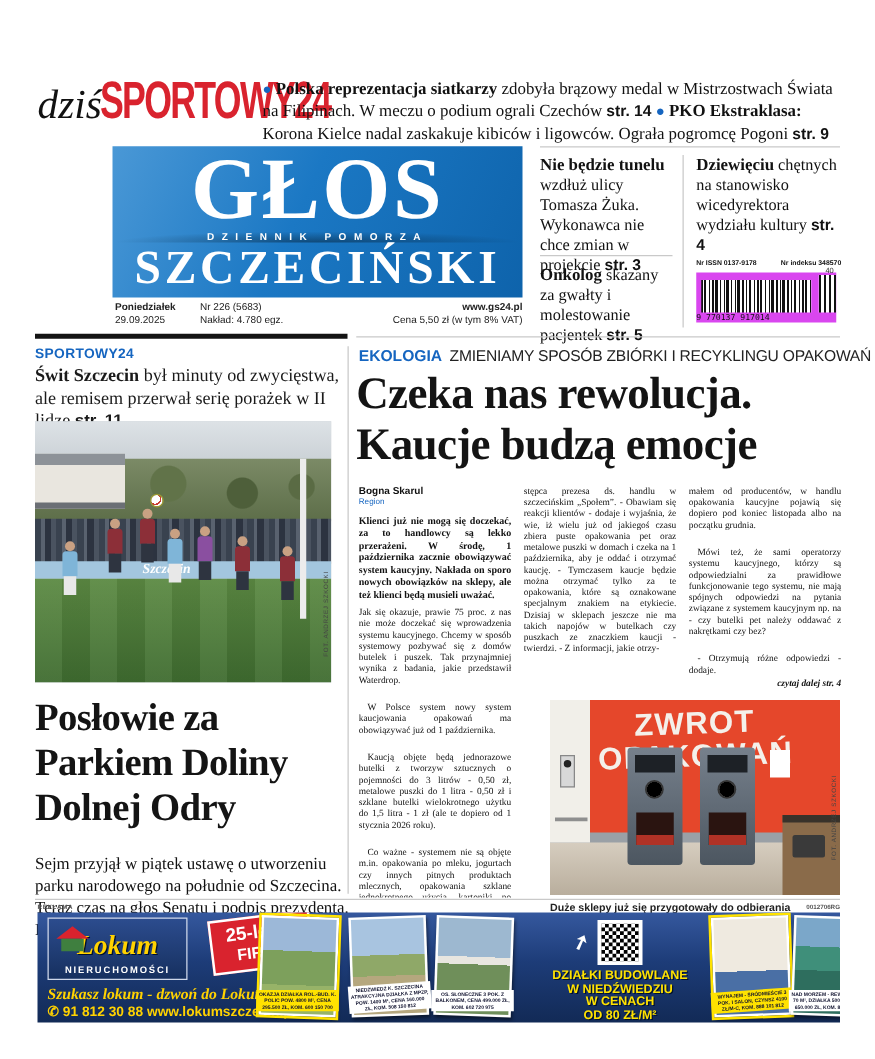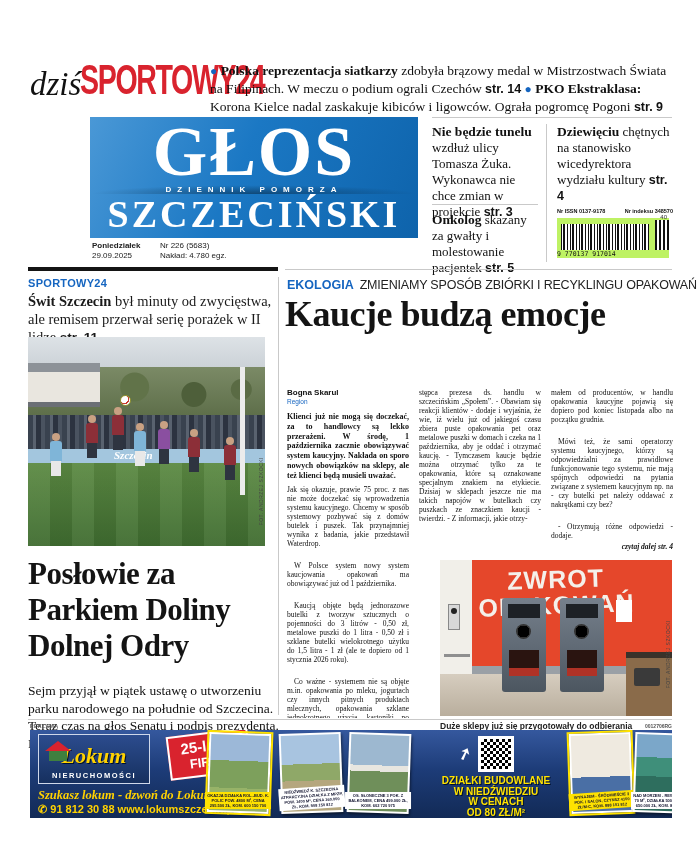--- a/index.html
+++ b/index.html
@@ -37,21 +37,21 @@
   .briefs-vline { left:546px; top:124px; width:1px; height:138px; background:#c9c9c9; }
   .brief { font-family:"Liberation Serif",serif; font-size:13px; line-height:16px; color:#111; }
   .brief .lead-b { font-weight:bold; font-size:13.5px; }
   .brief1 { left:432px; top:124px; width:106px; }
   .brief-hline { left:432px; top:204px; width:106px; height:1px; background:#c9c9c9; }
   .brief2 { left:432px; top:212px; width:106px; }
   .brief3 { left:557px; top:124px; width:116px; }
 
   .barcode-block { left:557px; top:208px; width:116px; }
   .issn-row { display:flex; justify-content:space-between; font-size:5.5px; font-weight:bold; color:#111; }
-  .barcode-wrap { position:relative; margin-top:4px; width:112px; height:40px; background:#bef264; }
+  .barcode-wrap { position:relative; margin-top:4px; width:112px; height:40px; background:#d946ef; }
   .bars { position:absolute; left:4px; top:6px; width:88px; height:26px;
           background:repeating-linear-gradient(90deg,#111 0 1px,#fff 1px 2px,#111 2px 4px,#fff 4px 6px,#111 6px 7px,#fff 7px 9px); }
   .bars2 { position:absolute; right:0px; top:2px; width:14px; height:30px;
            background:repeating-linear-gradient(90deg,#111 0 2px,#fff 2px 4px); }
   .bc-digits { position:absolute; left:0px; top:32px; font-family:"DejaVu Sans Mono",monospace; font-size:6.5px; color:#111; }
   .bc-corner { position:absolute; right:2px; top:-4px; font-size:6px; color:#333; }
 
   
   .rule-thick { left:28px; top:267px; width:250px; height:4px; background:#141414; }
   .rule-thin-main { left:285px; top:269px; width:387px; height:1px; background:#c9c9c9; }
@@ -202,20 +202,24 @@
     <div class="m-bottom">SZCZECIŃSKI</div>
   </div>
   <div class="abs info info-left">
     <div class="b">Poniedziałek</div>
     <div>29.09.2025</div>
   </div>
   <div class="abs info info-center">
     <div>Nr 226 (5683)</div>
     <div>Nakład: 4.780 egz.</div>
   </div>
+  <div class="abs info info-right">
+    <div class="b">www.gs24.pl</div>
+    <div>Cena 5,50 zł (w tym 8% VAT)</div>
+  </div>
 
   <div class="abs briefs-topline"></div>
   <div class="abs briefs-vline"></div>
   <div class="abs brief brief1">
     <span class="lead-b">Nie będzie tunelu</span><span> wzdłuż ulicy Tomasza Żuka. Wykonawca nie chce zmian w projekcie </span><span class="pageref">str. 3</span>
   </div>
   <div class="abs brief-hline"></div>
   <div class="abs brief brief2">
     <span class="lead-b">Onkolog</span><span> skazany za gwałty i molestowanie pacjentek </span><span class="pageref">str. 5</span>
   </div>
@@ -268,20 +272,21 @@
 
   <div class="abs left-headline">Posłowie za Parkiem Doliny Dolnej Odry</div>
   <div class="abs left-standfirst">
     <span>Sejm przyjął w piątek ustawę o utworzeniu parku narodowego na południe od Szczecina. Teraz czas na głos Senatu i podpis prezydenta. Park miałby działać od listopada </span><span class="pageref">str. 4</span>
   </div>
 
   <div class="abs kicker">
     <span class="k-label">EKOLOGIA</span><span class="k-text bold">ZMIENIAMY SPOSÓB ZBIÓRKI I RECYKLINGU OPAKOWAŃ</span>
   </div>
   <div class="abs main-headline">
+    <div>Czeka nas rewolucja.</div>
     <div>Kaucje budzą emocje</div>
   </div>
 
   <div class="abs cols">
     <div class="col col1">
       <div class="byline-name">Bogna Skarul</div>
       <div class="byline-role">Region</div>
       <div class="lead-par">Klienci już nie mogą się doczekać, za to handlowcy są lekko przerażeni. W środę, 1 października zacznie obowiązywać system kaucyjny. Nakłada on sporo nowych obowiązków na sklepy, ale też klienci będą musieli uważać.</div>
       <div>
           <p>Jak się okazuje, prawie 75 proc. z nas nie może doczekać się wprowadzenia systemu kaucyjnego. Chcemy w sposób systemowy pozbywać się z domów butelek i puszek. Tak przynajmniej wynika z badania, jakie przedstawił Waterdrop.</p>

